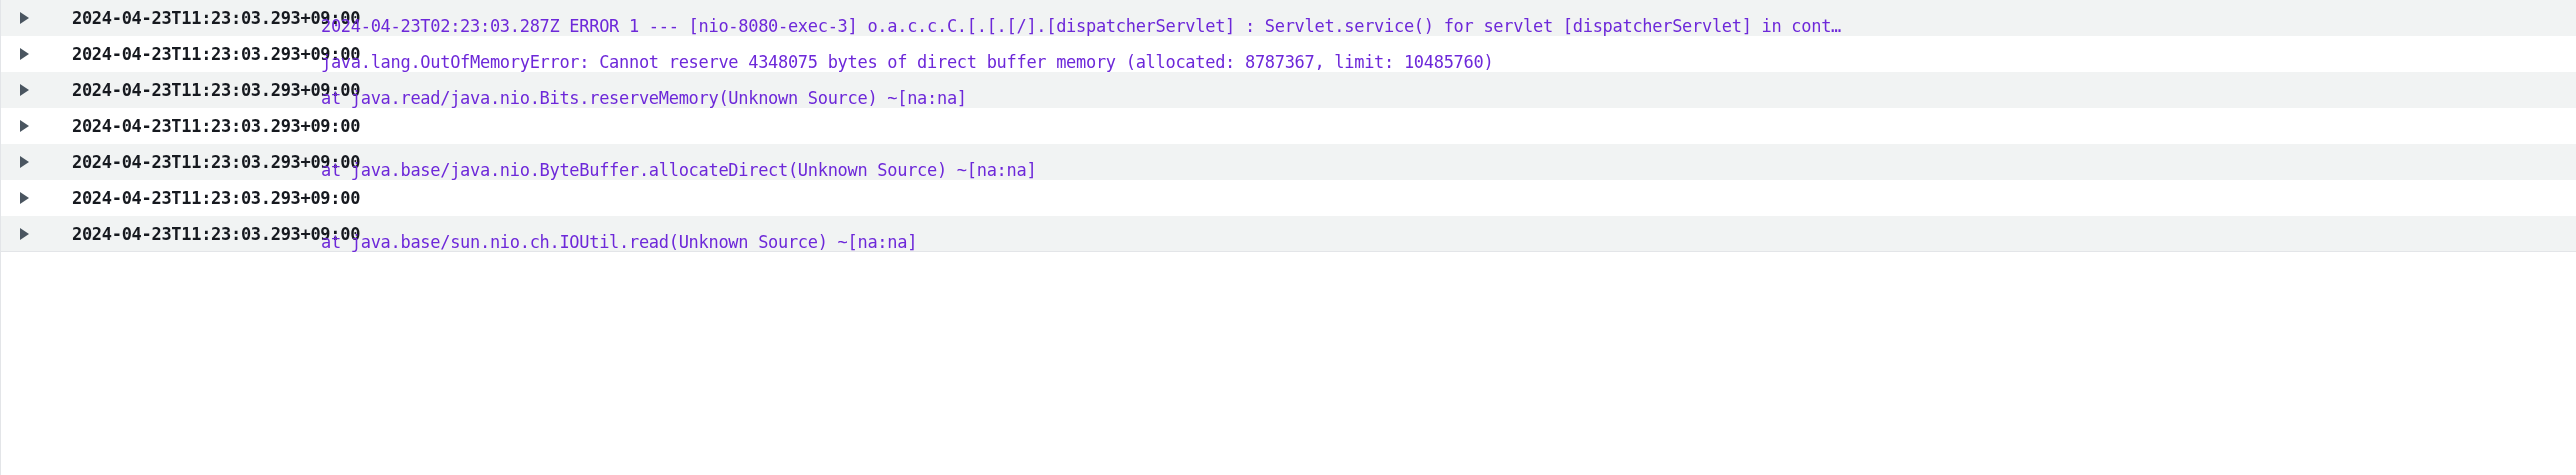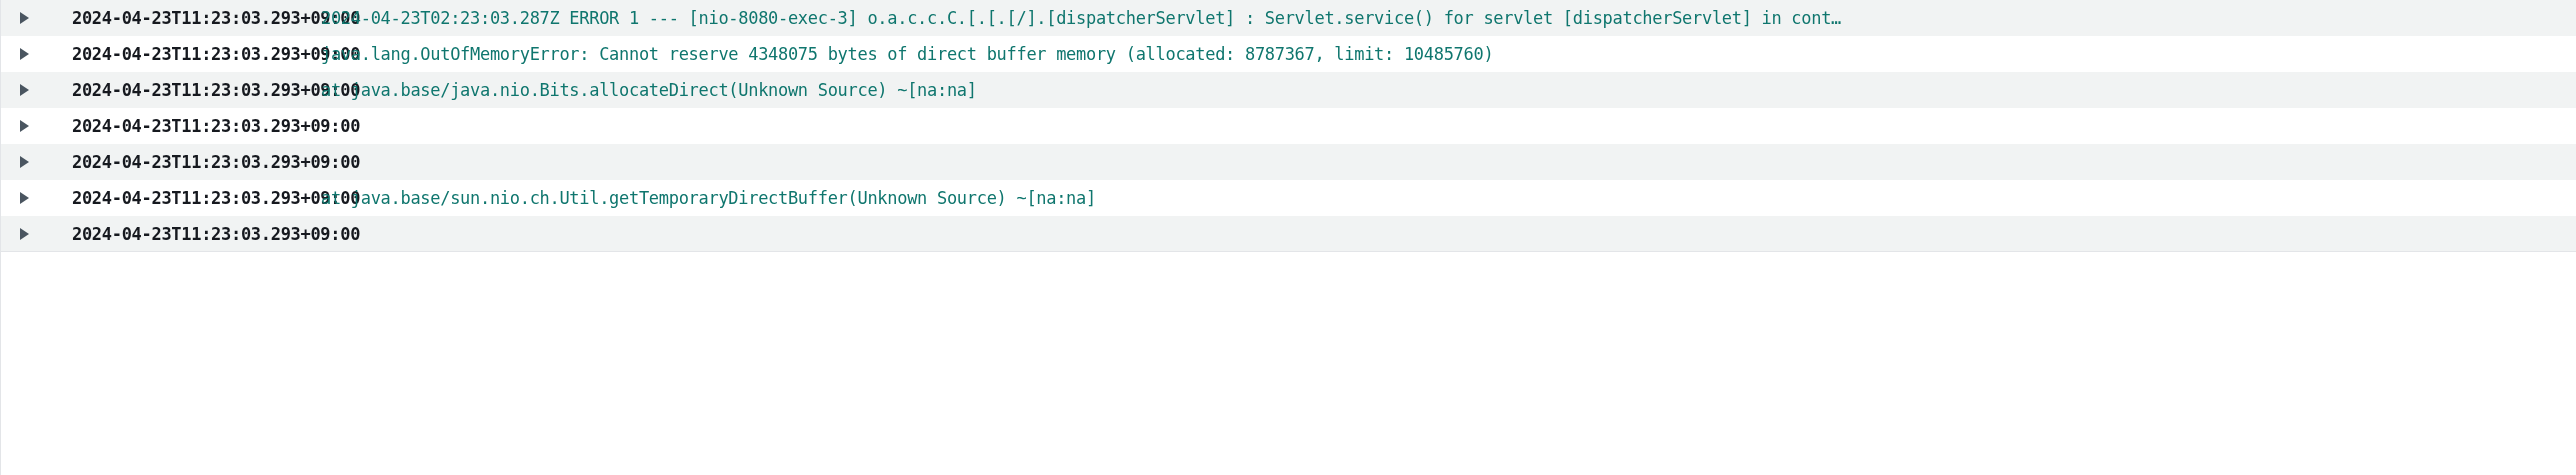--- a/index.html
+++ b/index.html
@@ -71,27 +71,27 @@
     font-weight: 700;
     color: #16191f;
     letter-spacing: -0.3px;
     white-space: nowrap;
   }
 
   .message-cell {
     flex: 1 1 auto;
     height: 36px;
     display: flex;
-    align-items: center;
+    align-items: flex-end;
     box-sizing: border-box;
     padding-right: 16px;
     font-family: "DejaVu Sans Mono", "Liberation Mono", monospace;
     font-size: 17px;
     font-weight: 400;
-    color: #0f766e;
+    color: #6d28d9;
     letter-spacing: -0.3px;
     white-space: nowrap;
     overflow: hidden;
   }
 
   .message-text {
     display: block;
     overflow: hidden;
     text-overflow: ellipsis;
     white-space: nowrap;
@@ -119,44 +119,47 @@
       <div class="message-cell">
         <span class="message-text">java.lang.OutOfMemoryError: Cannot reserve 4348075 bytes of direct buffer memory (allocated: 8787367, limit: 10485760)</span>
       </div>
     </div>
     <div class="log-row striped">
       <div class="expand-cell">
         <span class="caret"></span>
       </div>
       <div class="timestamp-cell">2024-04-23T11:23:03.293+09:00</div>
       <div class="message-cell">
-        <span class="message-text">at java.base/java.nio.Bits.allocateDirect(Unknown Source) ~[na:na]</span>
+        <span class="message-text">at java.read/java.nio.Bits.reserveMemory(Unknown Source) ~[na:na]</span>
       </div>
     </div>
     <div class="log-row">
       <div class="expand-cell">
         <span class="caret"></span>
       </div>
       <div class="timestamp-cell">2024-04-23T11:23:03.293+09:00</div>
     </div>
     <div class="log-row striped">
       <div class="expand-cell">
         <span class="caret"></span>
       </div>
       <div class="timestamp-cell">2024-04-23T11:23:03.293+09:00</div>
+      <div class="message-cell">
+        <span class="message-text">at java.base/java.nio.ByteBuffer.allocateDirect(Unknown Source) ~[na:na]</span>
+      </div>
     </div>
     <div class="log-row">
       <div class="expand-cell">
         <span class="caret"></span>
       </div>
       <div class="timestamp-cell">2024-04-23T11:23:03.293+09:00</div>
-      <div class="message-cell">
-        <span class="message-text">at java.base/sun.nio.ch.Util.getTemporaryDirectBuffer(Unknown Source) ~[na:na]</span>
-      </div>
     </div>
     <div class="log-row striped last">
       <div class="expand-cell">
         <span class="caret"></span>
       </div>
       <div class="timestamp-cell">2024-04-23T11:23:03.293+09:00</div>
+      <div class="message-cell">
+        <span class="message-text">at java.base/sun.nio.ch.IOUtil.read(Unknown Source) ~[na:na]</span>
+      </div>
     </div>
   </div>
 
 
 </body></html>

